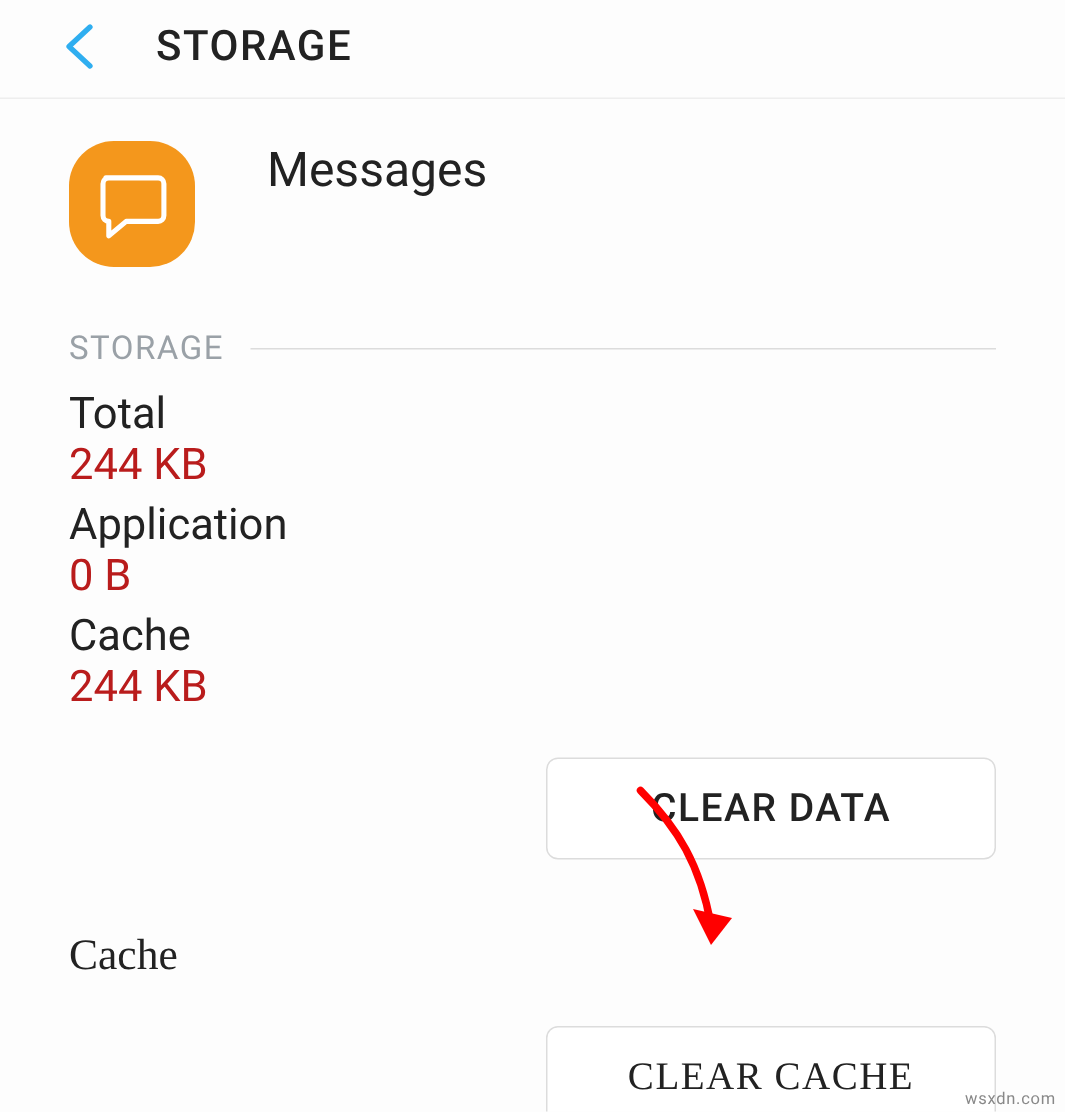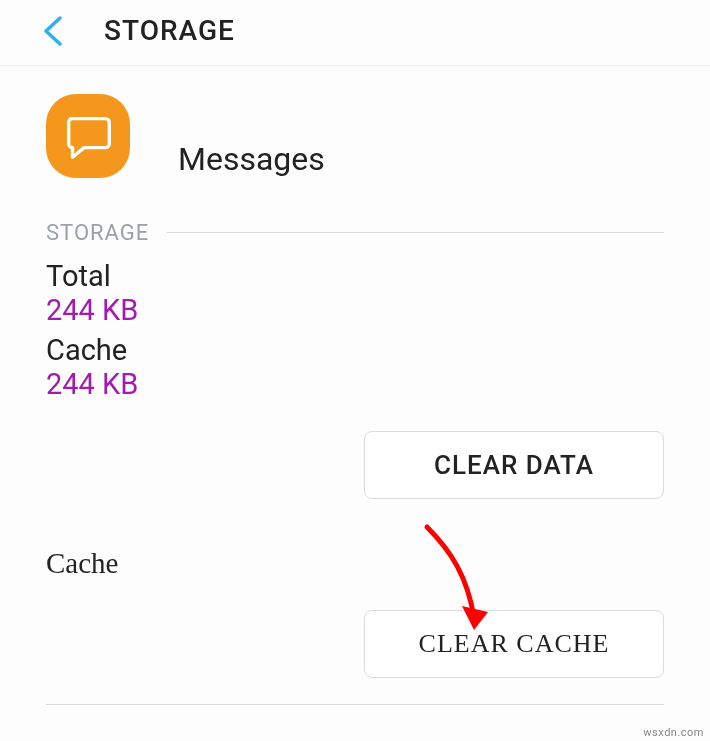--- a/index.html
+++ b/index.html
@@ -24,21 +24,21 @@
     }
     .back-icon svg { width: 22px; height: 30px; display: block; }
     .page-title {
       font-size: 28px;
       font-weight: 500;
       letter-spacing: 1px;
       color: #222;
     }
     .app-row {
       display: flex;
-      align-items: flex-end;
+      align-items: flex-start;
       padding: 28px 46px 42px 46px;
     }
     .app-icon {
       width: 84px;
       height: 84px;
       border-radius: 30px;
       background: #f4971c;
       display: flex;
       align-items: center;
       justify-content: center;
@@ -69,21 +69,21 @@
     }
     .data-row {
       display: flex;
       justify-content: space-between;
       align-items: baseline;
       font-size: 29px;
       margin-bottom: 6px;
       flex-direction: column;
     }
     .data-row .key { color: #222; }
-    .data-row .val { color: #a21caf; text-align: right; }
+    .data-row .val { color: #b91c1c; text-align: right; }
     .btn-row {
       display: flex;
       justify-content: flex-end;
       padding: 24px 0 0 0;
     }
     .btn {
       border: 1.5px solid #dcdcdc;
       border-radius: 8px;
       padding: 18px 0;
       width: 300px;
@@ -145,20 +145,24 @@
   <div class="section-header">
     <span class="label">STORAGE</span>
     <span class="line"></span>
   </div>
 
   <div class="data-row">
     <span class="key">Total</span>
     <span class="val">244 KB</span>
   </div>
   <div class="data-row">
+    <span class="key">Application</span>
+    <span class="val">0 B</span>
+  </div>
+  <div class="data-row">
     <span class="key">Cache</span>
     <span class="val">244 KB</span>
   </div>
 
   <div class="btn-row">
     <div class="btn">CLEAR DATA</div>
   </div>
 </div>
 
 <div class="cache-block">

